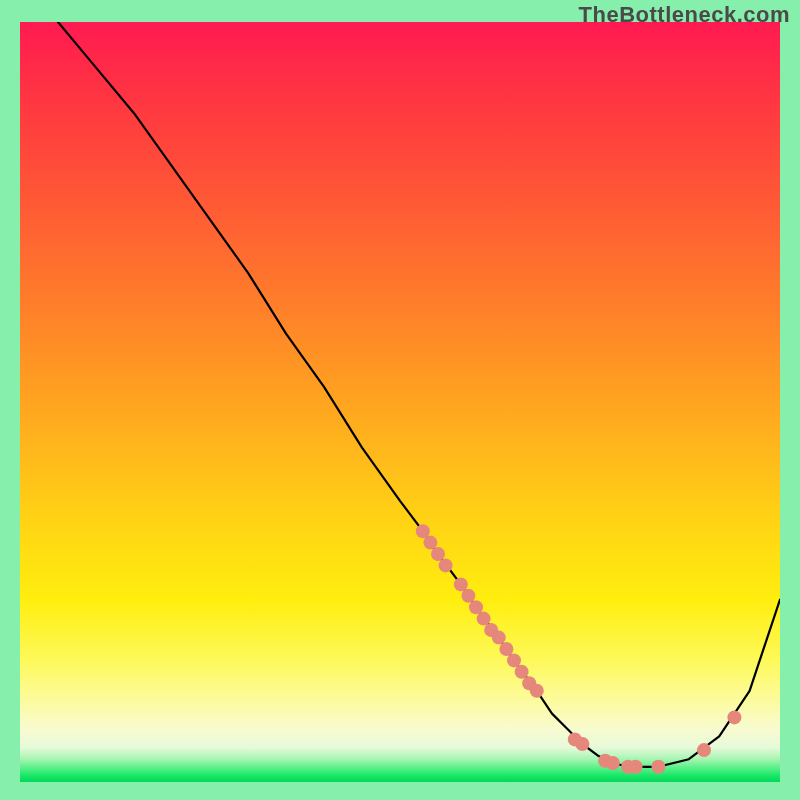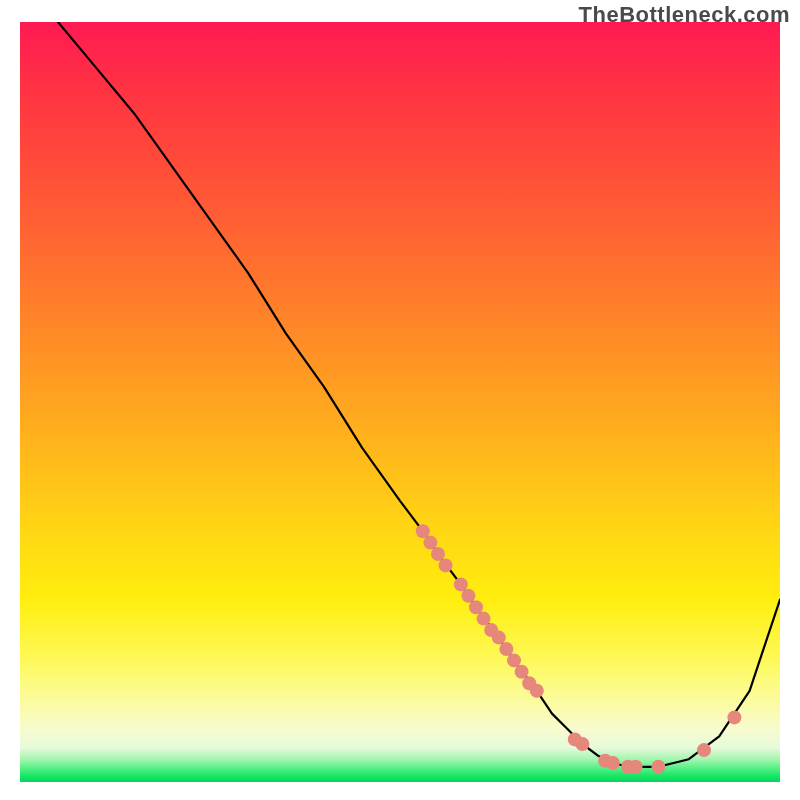--- a/index.html
+++ b/index.html
@@ -8,21 +8,21 @@
     width: 800px;
     height: 800px;
     background: #000;
     font-family: Arial, Helvetica, sans-serif;
     overflow: hidden;
   }
   .stage {
     position: relative;
     width: 800px;
     height: 800px;
-    background: #ffffff;
+    background: #86efac;
   }
   .watermark {
     position: absolute;
     top: 2px;
     right: 10px;
     color: #4a4a4a;
     font-size: 22px;
     font-weight: bold;
     letter-spacing: 0.5px;
     user-select: none;

